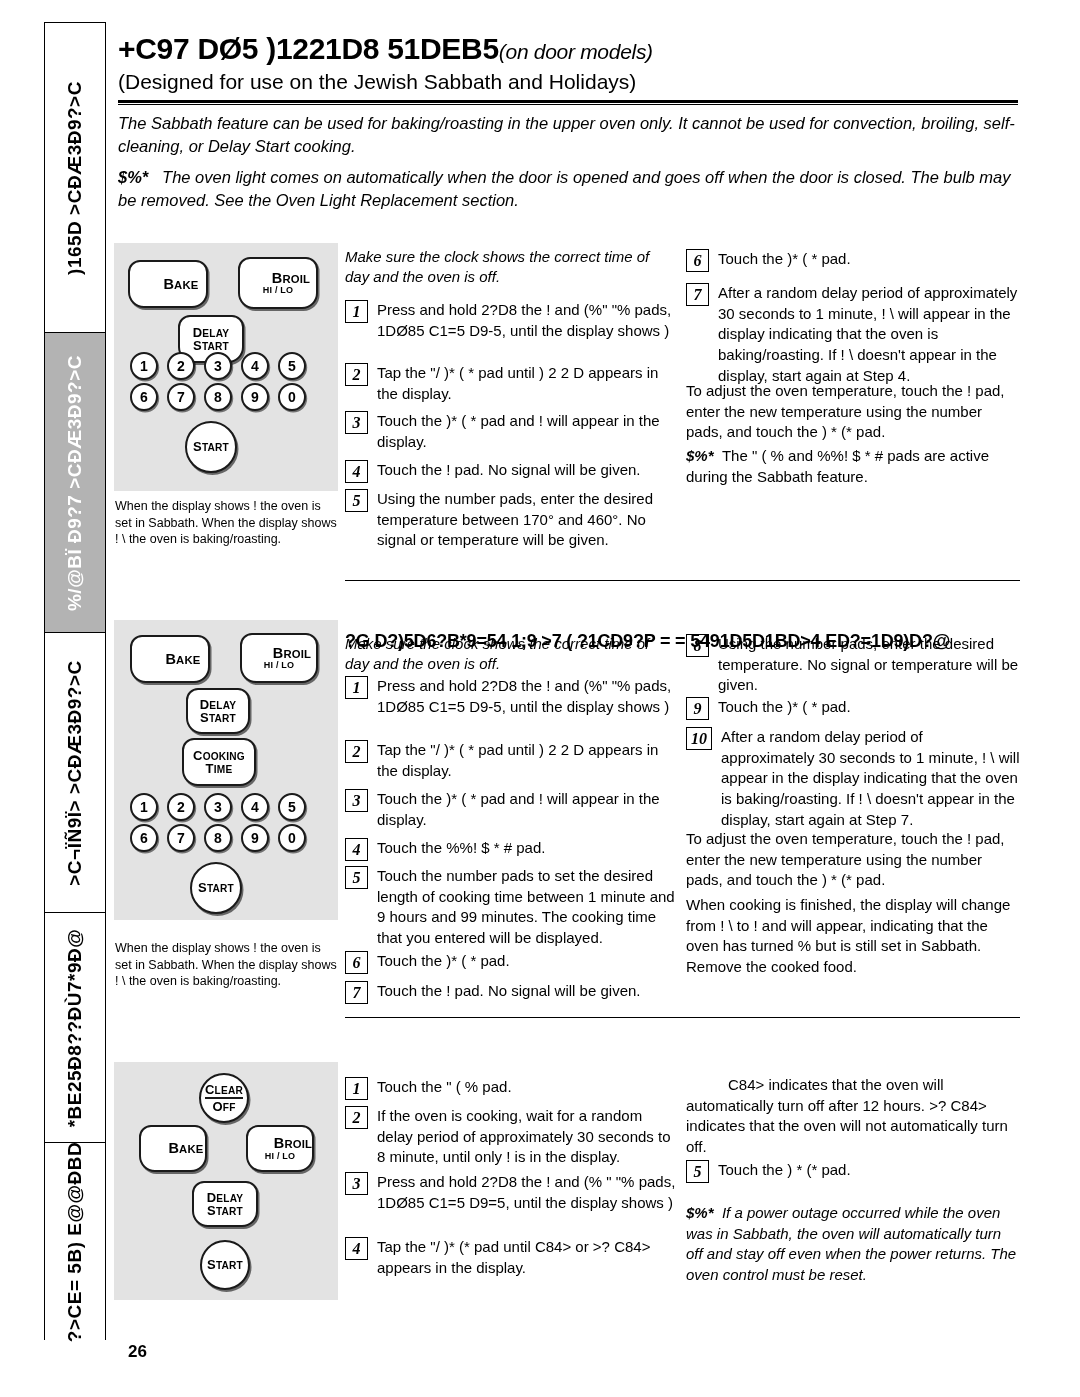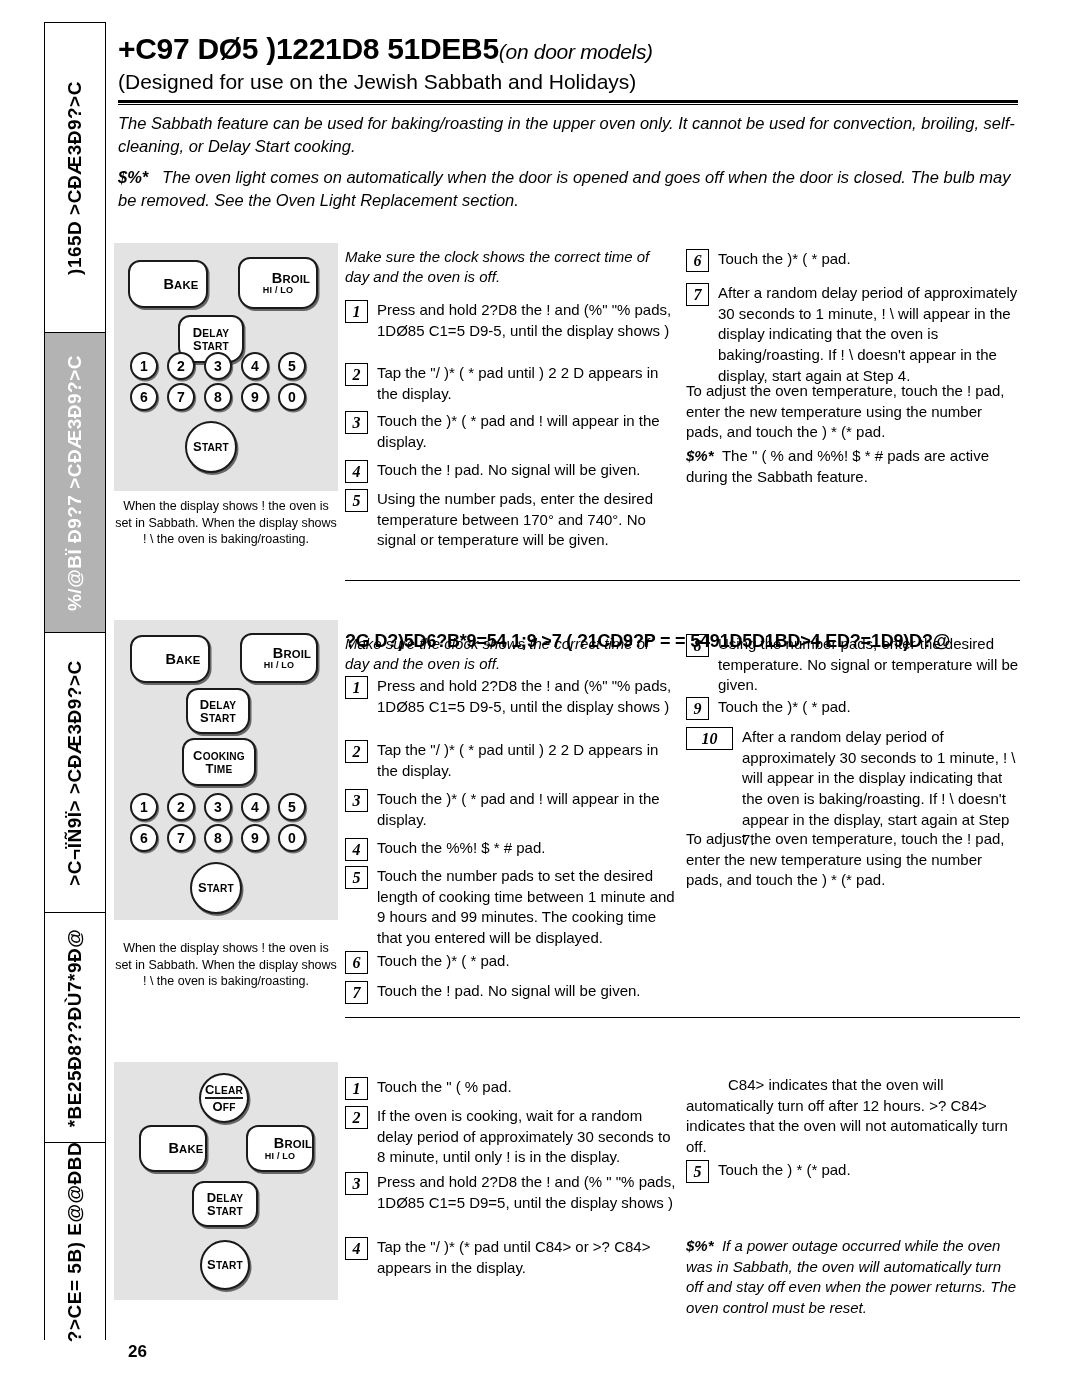--- a/index.html
+++ b/index.html
@@ -52,26 +52,26 @@
   .para{position:absolute;font-size:15px;line-height:1.38;}
   .para.it{font-style:italic;}
   .para .nt{font-weight:bold;font-style:italic;}
 
   
   .step{position:absolute;display:flex;align-items:flex-start;gap:9px;}
   .num{flex:0 0 auto;width:23px;height:23px;border:1.5px solid #000;
        box-sizing:border-box;display:flex;align-items:center;justify-content:center;
        font-size:16px;font-style:italic;font-weight:bold;
        font-family:"Liberation Serif",serif;line-height:1;}
-  .num.wide{width:47px;font-style:italic;}
+  .num.wide{width:26px;font-style:italic;}
   .stxt{font-size:15px;line-height:1.38;}
 
   
   .panel{position:absolute;background:#e3e3e3;}
-  .cap{position:absolute;font-size:12.5px;line-height:1.33;text-align:center;}
+  .cap{position:absolute;font-size:12.5px;line-height:1.33;}
 
   .btn{position:absolute;background:#fff;border:2.5px solid #1a1a1a;
        box-sizing:border-box;display:flex;flex-direction:column;
        align-items:center;justify-content:center;
        box-shadow:1.5px 2px 0 rgba(0,0,0,.55);}
   .btn.sq{border-radius:12px 12px 16px 16px;}
   .btn.circ{border-radius:50%;}
   .lbl{font-weight:bold;line-height:1.02;text-align:center;
        font-family:"Liberation Sans",sans-serif;}
   .lbl.big{font-size:14.5px;letter-spacing:.2px;margin-left:26px;}
@@ -163,21 +163,21 @@
   <div class="step" style="left:345px;top:411px;width:332px;">
     <div class="num">3</div>
     <div class="stxt">Touch the )* ( * pad and ! will appear in the display.</div>
   </div>
   <div class="step" style="left:345px;top:460px;width:332px;">
     <div class="num">4</div>
     <div class="stxt">Touch the  !    pad. No signal will be given.</div>
   </div>
   <div class="step" style="left:345px;top:489px;width:332px;">
     <div class="num">5</div>
-    <div class="stxt">Using the number pads, enter the desired temperature between 170° and 740°. No signal or temperature will be given.</div>
+    <div class="stxt">Using the number pads, enter the desired temperature between 170° and 460°. No signal or temperature will be given.</div>
   </div>
 
   <div class="step" style="left:686px;top:249px;width:334px;">
     <div class="num">6</div>
     <div class="stxt">Touch the )* ( * pad.</div>
   </div>
   <div class="step" style="left:686px;top:283px;width:334px;">
     <div class="num">7</div>
     <div class="stxt">After a random delay period of approximately 30 seconds to 1 minute, !   \ will appear in the display indicating that the oven is baking/roasting. If !   \ doesn't appear in the display, start again at Step 4.</div>
   </div>
@@ -258,20 +258,21 @@
   </div>
   <div class="step" style="left:686px;top:697px;width:334px;">
     <div class="num">9</div>
     <div class="stxt">Touch the )* ( * pad.</div>
   </div>
   <div class="step" style="left:686px;top:727px;width:334px;">
     <div class="num wide">10</div>
     <div class="stxt">After a random delay period of approximately 30 seconds to 1 minute, !   \ will appear in the display indicating that the oven is baking/roasting. If !   \ doesn't appear in the display, start again at Step 7.</div>
   </div>
   <div class="para" style="left:686px;top:829px;width:334px;">To adjust the oven temperature, touch the !  pad, enter the new temperature using the number pads, and touch the ) * (*  pad.</div>
+  <div class="para" style="left:686px;top:895px;width:334px;">When cooking is finished, the display will change from !  \ to ! and   will appear, indicating that the oven has turned %  but is still set in Sabbath. Remove the cooked food.</div>
 
   <div class="sec-rule" style="left:345px;top:1017px;width:675px;"></div>
 
   <div class="panel" style="left:114px;top:1062px;width:224px;height:238px;">
     <div class="btn circ" style="left:85px;top:11px;width:50px;height:50px;">
       <span class="lbl med">C<span class="smallcap">LEAR</span></span>
       <div class="divline" style="width:38px;"></div>
       <span class="lbl med">O<span class="smallcap">FF</span></span>
     </div>
     <div class="btn sq" style="left:25px;top:63px;width:68px;height:47px;">
@@ -305,18 +306,18 @@
   <div class="step" style="left:345px;top:1237px;width:332px;">
     <div class="num">4</div>
     <div class="stxt">Tap the  "/  )*  (* pad until  C84&gt; or &gt;? C84&gt; appears in the display.</div>
   </div>
 
   <div class="para" style="left:686px;top:1075px;width:334px;text-indent:42px;">C84&gt; indicates that the oven will automatically turn off after 12 hours. &gt;? C84&gt; indicates that the oven will not automatically turn off.</div>
   <div class="step" style="left:686px;top:1160px;width:334px;">
     <div class="num">5</div>
     <div class="stxt">Touch the ) * (*  pad.</div>
   </div>
-  <div class="para it" style="left:686px;top:1203px;width:334px;margin-top:33px;">
+  <div class="para it" style="left:686px;top:1203px;width:334px;">
     <span class="nt">$%*</span>&nbsp;&nbsp;<span>If a power outage occurred while the oven was in Sabbath, the oven will automatically turn off and stay off even when the power returns. The oven control must be reset.</span>
   </div>
 
   <div class="pageno">26</div>
 </div>
 
 </body></html>

